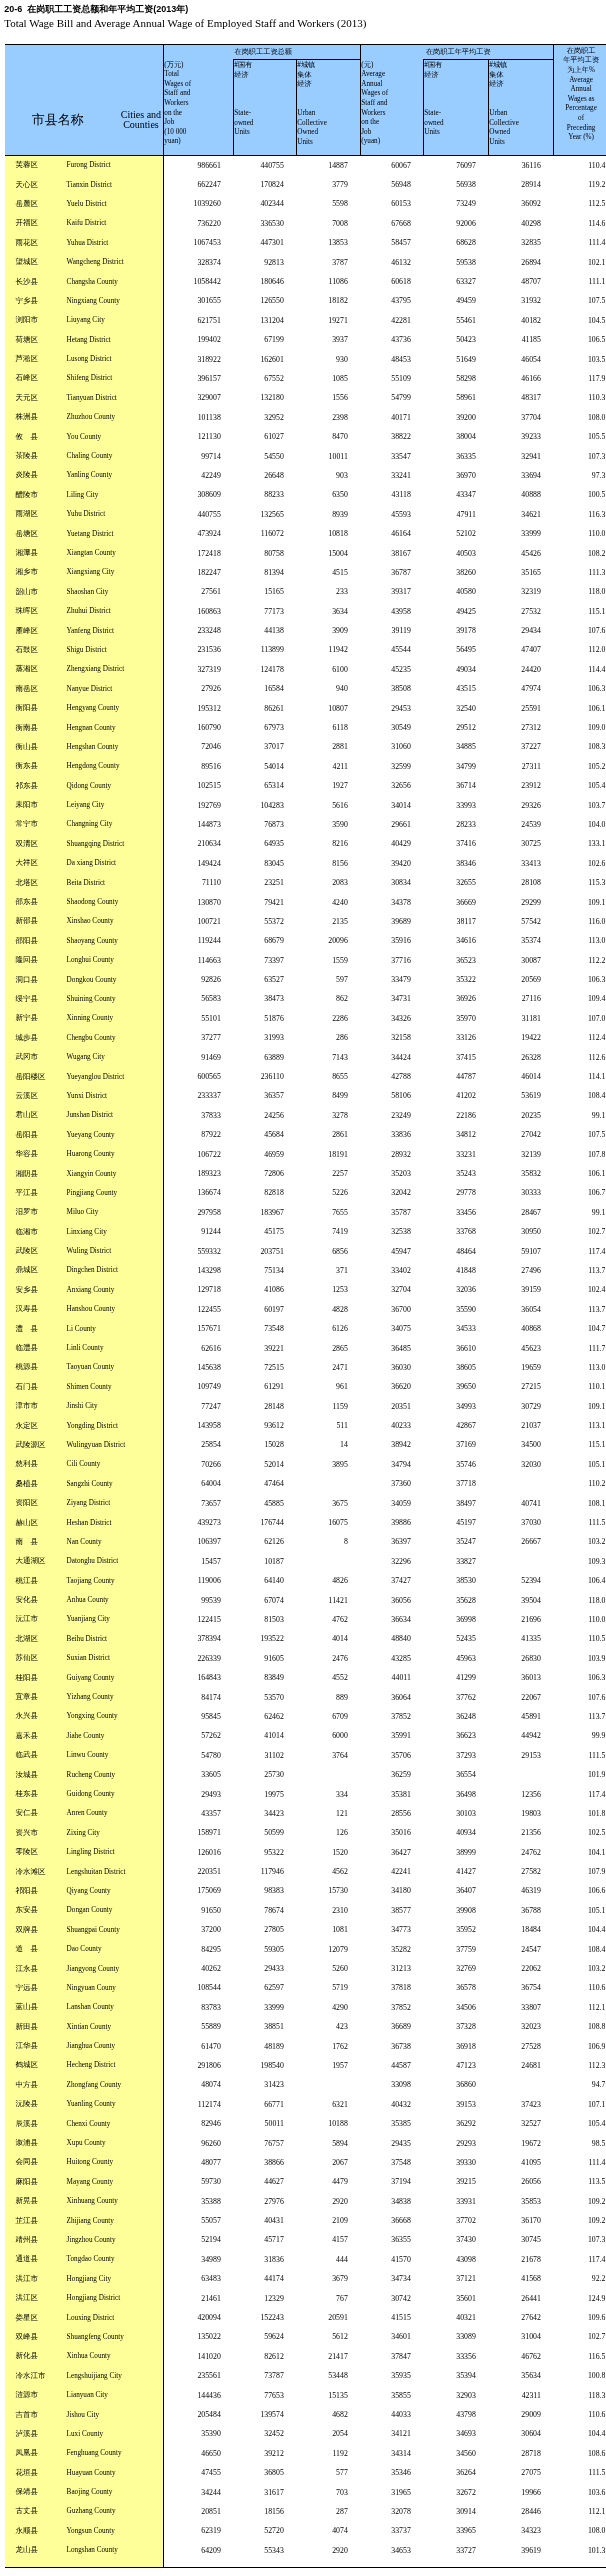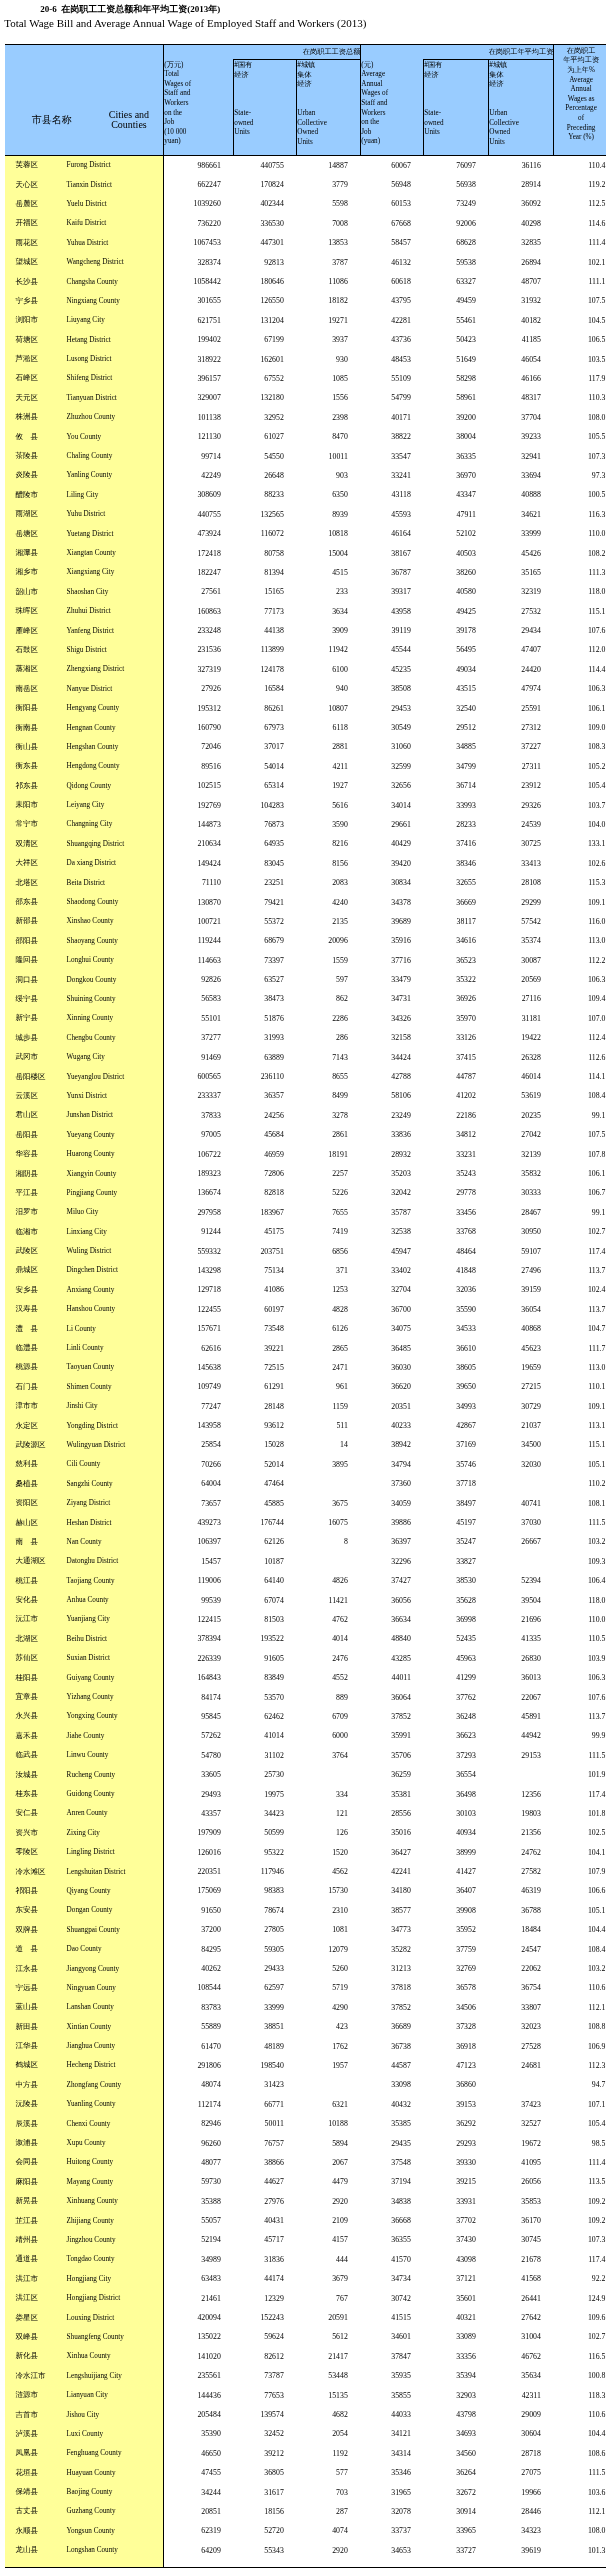--- a/index.html
+++ b/index.html
@@ -1,34 +1,34 @@
 <!DOCTYPE html>
 <html style="font-size:9.6px"><head>
 <meta charset="utf-8">
 <style>
   html,body{margin:0;padding:0;background:#fff;}
   .page{position:relative;width:607px;height:2576px;background:#fff;
         font-family:"Liberation Serif","DejaVu Serif",serif;color:#000;}
   .title-cn{position:absolute;left:4.2px;top:3px;font-size:9px;font-weight:bold;
-            white-space:pre;font-family:Liberation Serif, serif;margin-left:36px;}
+            white-space:pre;font-family:Liberation Sans, sans-serif;}
   .title-en{position:absolute;left:4.2px;top:17.4px;font-size:11px;white-space:pre;}
   table.main{position:absolute;left:4.8px;top:44px;width:602px;border-collapse:collapse;
              table-layout:fixed;border-top:1.8px solid #000;border-bottom:1.8px solid #000;}
   thead th{background:#99CCFF;font-weight:normal;font-size:7.2px;padding:0;}
   .pre{white-space:pre-line;line-height:9.6px;}
   tr.grouprow{height:15px;}
   tr.labelrow{height:96px;}
-  th.group{text-align:right;vertical-align:middle;padding-left:1.8px;}
+  th.group{text-align:center;vertical-align:middle;padding-left:1.8px;}
   th.g2{border-left:0.6px solid #000;}
   th.collabel{vertical-align:top;text-align:left;padding-top:1.2px;}
   th.box{border-left:0.6px solid #000;border-right:0.6px solid #000;border-top:0.6px solid #000;}
   th.gleft{border-left:0.6px solid #000;}
   th.name-head{border-right:0.6px solid #000;border-bottom:0.6px solid #000;vertical-align:middle;}
   .name-head-inner{display:flex;align-items:center;padding-top:40px;padding-left:27px;}
-  .name-head-inner .cn{font-size:10px;text-align:center;}
+  .name-head-inner .cn{font-size:13px;text-align:center;}
   .name-head-inner .en{margin-left:37px;text-align:center;line-height:10.2px;font-size:10px;}
   th.pct-head{border-left:0.6px solid #000;border-bottom:0.6px solid #000;vertical-align:top;
               text-align:center;padding-top:1.8px;}
   tr.labelrow th{border-bottom:0.6px solid #000;}
   tbody tr{height:19.4px;}
   td{padding:0;font-size:7.8px;vertical-align:middle;}
   td.name-cell{background:#FFFF99;border-right:0.6px solid #000;padding-left:10.8px;}
   td.name-cell .cn{display:inline-block;min-width:51px;font-size:7.5px;white-space:nowrap;}
   td.name-cell .en{font-size:7.2px;white-space:nowrap;}
   td.num{text-align:right;padding-right:13px;font-size:7.8px;}
@@ -626,21 +626,21 @@
           <td class="num">37833</td>
           <td class="num">24256</td>
           <td class="num">3278</td>
           <td class="num">23249</td>
           <td class="num">22186</td>
           <td class="num">20235</td>
           <td class="num pct">99.1</td>
         </tr>
         <tr>
           <td class="name-cell"><span class="cn">岳阳县</span><span class="en">Yueyang County</span></td>
-          <td class="num">97005</td>
+          <td class="num">87922</td>
           <td class="num">45684</td>
           <td class="num">2861</td>
           <td class="num">33836</td>
           <td class="num">34812</td>
           <td class="num">27042</td>
           <td class="num pct">107.5</td>
         </tr>
         <tr>
           <td class="name-cell"><span class="cn">华容县</span><span class="en">Huarong County</span></td>
           <td class="num">106722</td>
@@ -986,21 +986,21 @@
           <td class="num">43357</td>
           <td class="num">34423</td>
           <td class="num">121</td>
           <td class="num">28556</td>
           <td class="num">30103</td>
           <td class="num">19803</td>
           <td class="num pct">101.8</td>
         </tr>
         <tr>
           <td class="name-cell"><span class="cn">资兴市</span><span class="en">Zixing City</span></td>
-          <td class="num">197909</td>
+          <td class="num">158971</td>
           <td class="num">50599</td>
           <td class="num">126</td>
           <td class="num">35016</td>
           <td class="num">40934</td>
           <td class="num">21356</td>
           <td class="num pct">102.5</td>
         </tr>
         <tr>
           <td class="name-cell"><span class="cn">零陵区</span><span class="en">Lingling District</span></td>
           <td class="num">126016</td>

